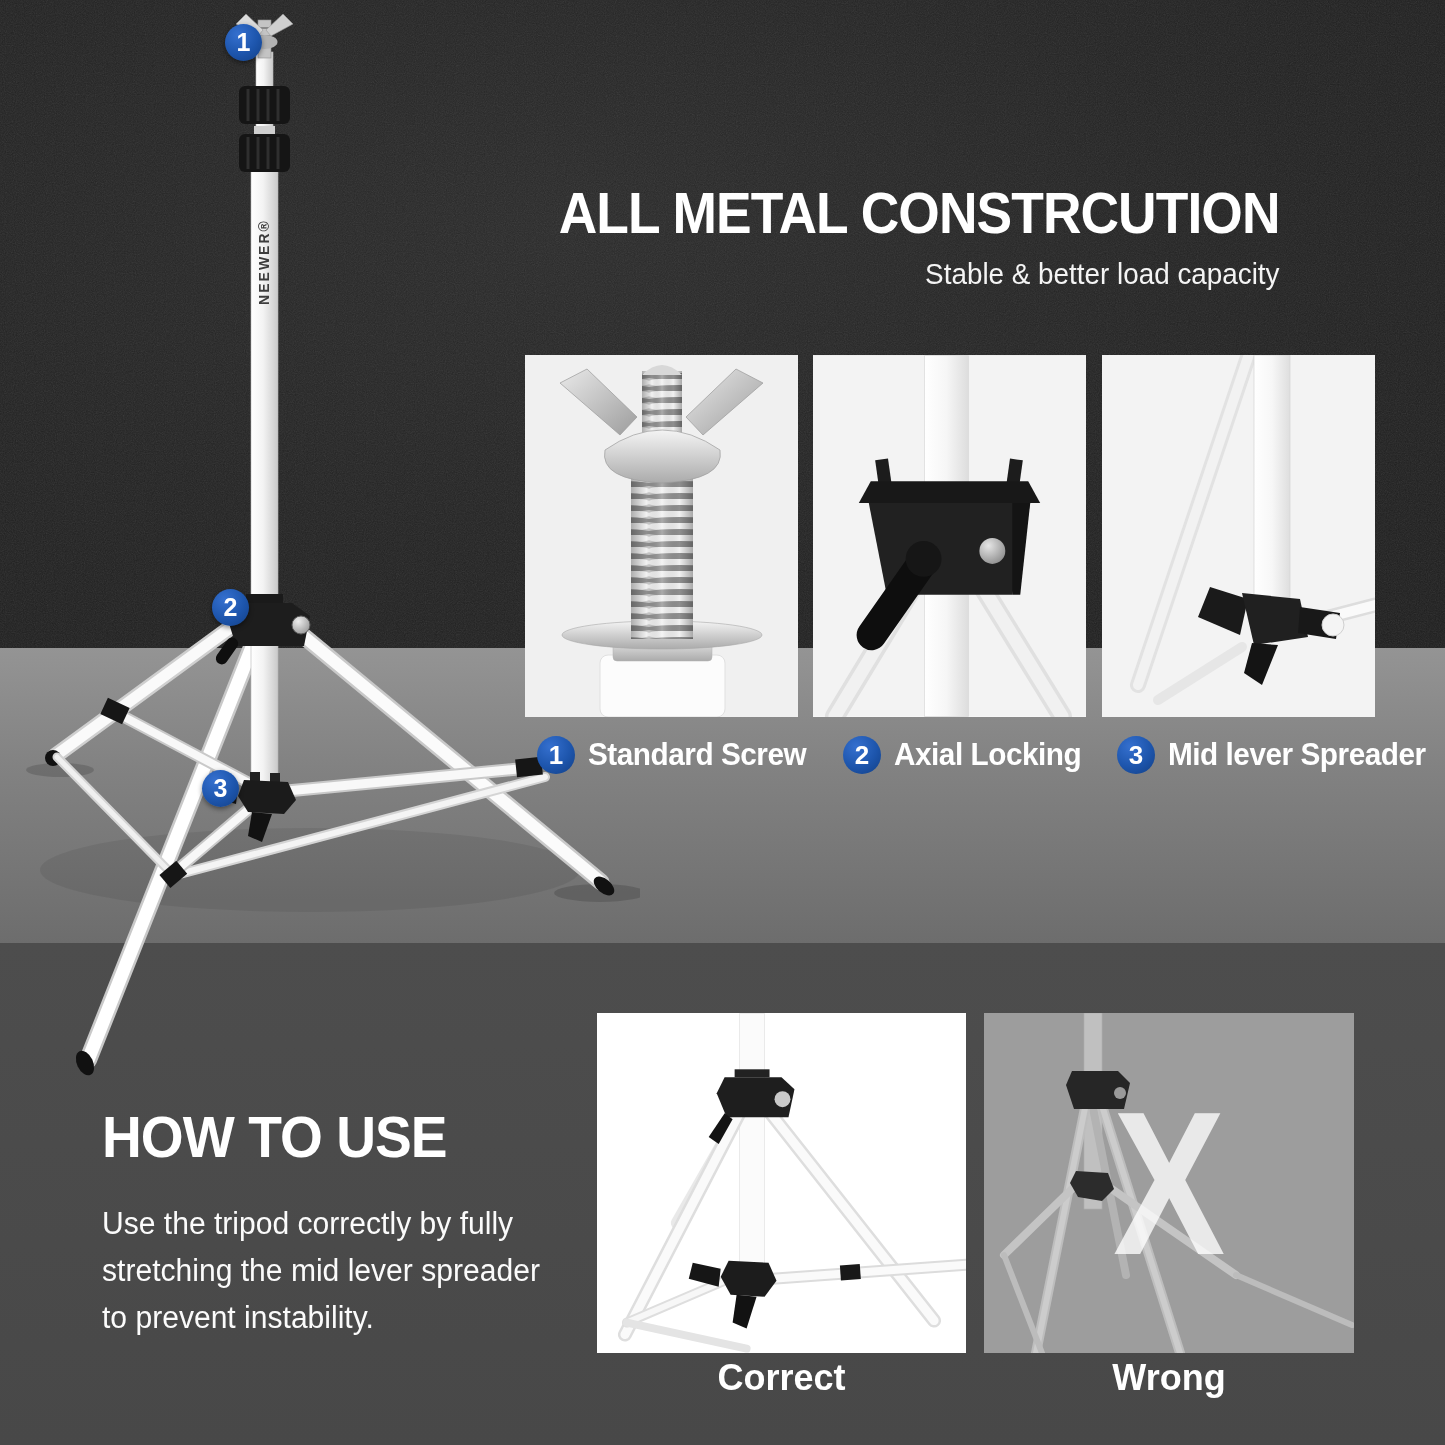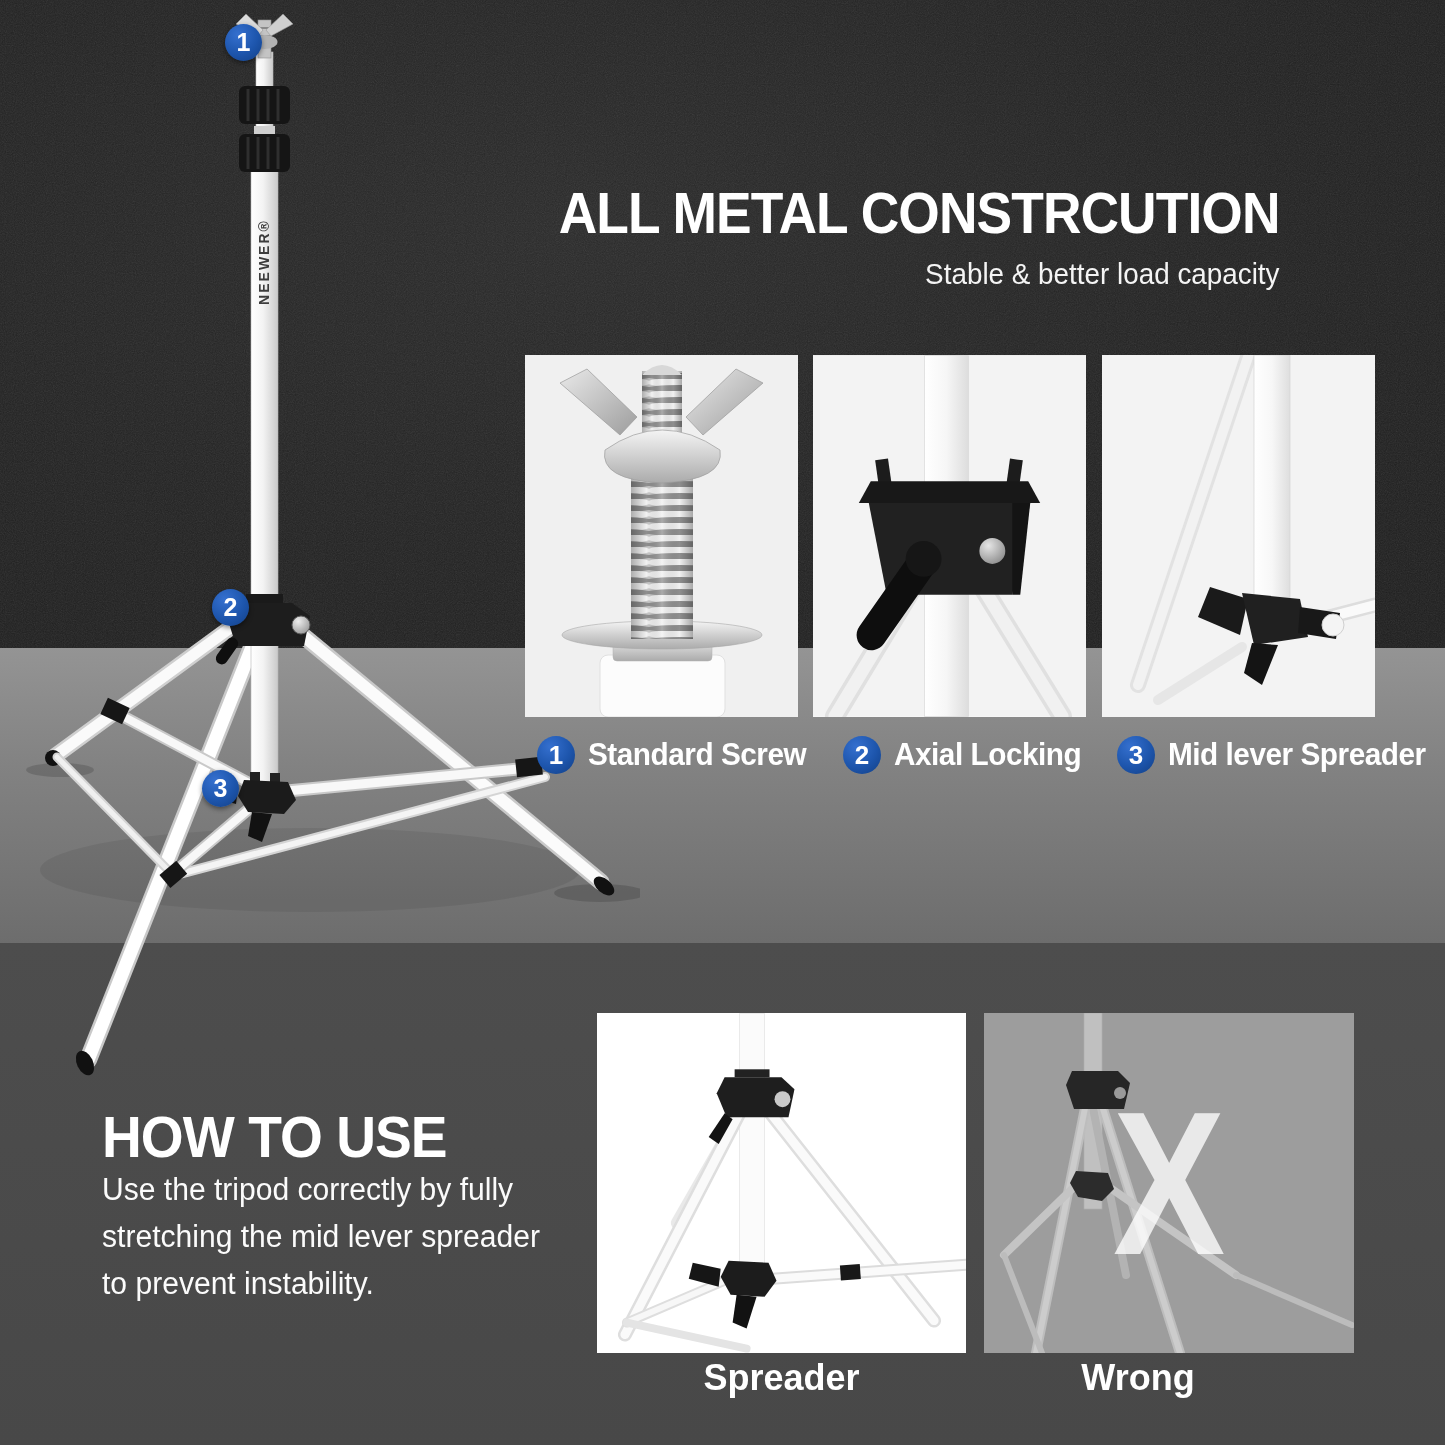--- a/index.html
+++ b/index.html
@@ -34,34 +34,34 @@
   .caption{position:absolute;top:736px;display:flex;align-items:center;gap:13px;white-space:nowrap;}
   .cap-circle{width:38px;height:38px;border-radius:50%;flex:0 0 auto;
      background:radial-gradient(circle at 35% 28%, #3570cf 0%, #1d55ac 55%, #123f85 100%);
      color:#fff;font-weight:bold;font-size:26px;display:flex;align-items:center;justify-content:center;}
   .cap-label{font-size:31px;font-weight:bold;color:#fff;letter-spacing:-.5px;
      transform:scaleX(.96);transform-origin:left center;}
   
   .howto{position:absolute;left:102px;top:1108px;color:#fff;}
   .howto .t{font-size:58px;font-weight:bold;letter-spacing:-1px;line-height:1;
       transform:scaleX(.95);transform-origin:left center;white-space:nowrap;}
-  .howto .lines{}
+  .howto .lines{margin-top:34px;}
   .howto .lines span{display:block;font-size:31px;line-height:47px;color:#fbfbfb;
       transform:scaleX(.97);transform-origin:left center;white-space:nowrap;}
   
   .photo{position:absolute;top:1013px;height:340px;overflow:hidden;}
   .photo svg{display:block;width:100%;height:100%;}
   .photo-correct{left:597px;width:369px;background:#fff;}
   .photo-wrong{left:984px;width:370px;background:linear-gradient(180deg,#a4a4a4,#989898);}
   .x-mark{position:absolute;inset:0;display:flex;align-items:center;justify-content:center;
      font-size:205px;font-weight:bold;color:rgba(255,255,255,.78);
      transform:scaleX(.82);pointer-events:none;}
   .photo-label{position:absolute;top:1357px;font-size:36px;font-weight:bold;color:#fff;text-align:center;}
   .label-correct{left:597px;width:369px;}
-  .label-wrong{left:953px;width:370px;text-align:center;}
+  .label-wrong{left:984px;width:370px;text-align:center;}
 </style>
 </head>
 <body>
 
 <div class="canvas">
 
   <div class="wall">
     <svg>
       <filter id="noise">
           <feTurbulence type="fractalNoise" baseFrequency="0.9" numOctaves="2" stitchTiles="stitch"></feTurbulence>
@@ -361,16 +361,16 @@
         <line x1="122" y1="172" x2="252" y2="262" stroke="#c4c4c4" stroke-width="8"></line>
         <line x1="92" y1="172" x2="20" y2="242" stroke="#c4c4c4" stroke-width="8"></line>
         <line x1="252" y1="262" x2="368" y2="312" stroke="#bcbcbc" stroke-width="6"></line>
         <line x1="20" y1="242" x2="58" y2="340" stroke="#bcbcbc" stroke-width="6"></line>
       </g>
       <polygon points="92,158 124,160 130,176 118,188 94,184 86,170" fill="#2c2c2c"></polygon>
     </svg>
     <div class="x-mark">X</div>
   </div>
 
-  <div class="photo-label label-correct">Spreader</div>
+  <div class="photo-label label-correct">Correct</div>
   <div class="photo-label label-wrong">Wrong</div>
 
 </div>
 
 </body></html>

